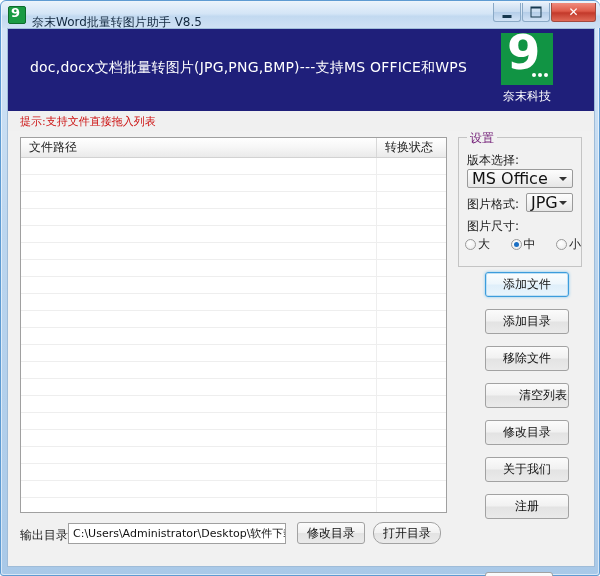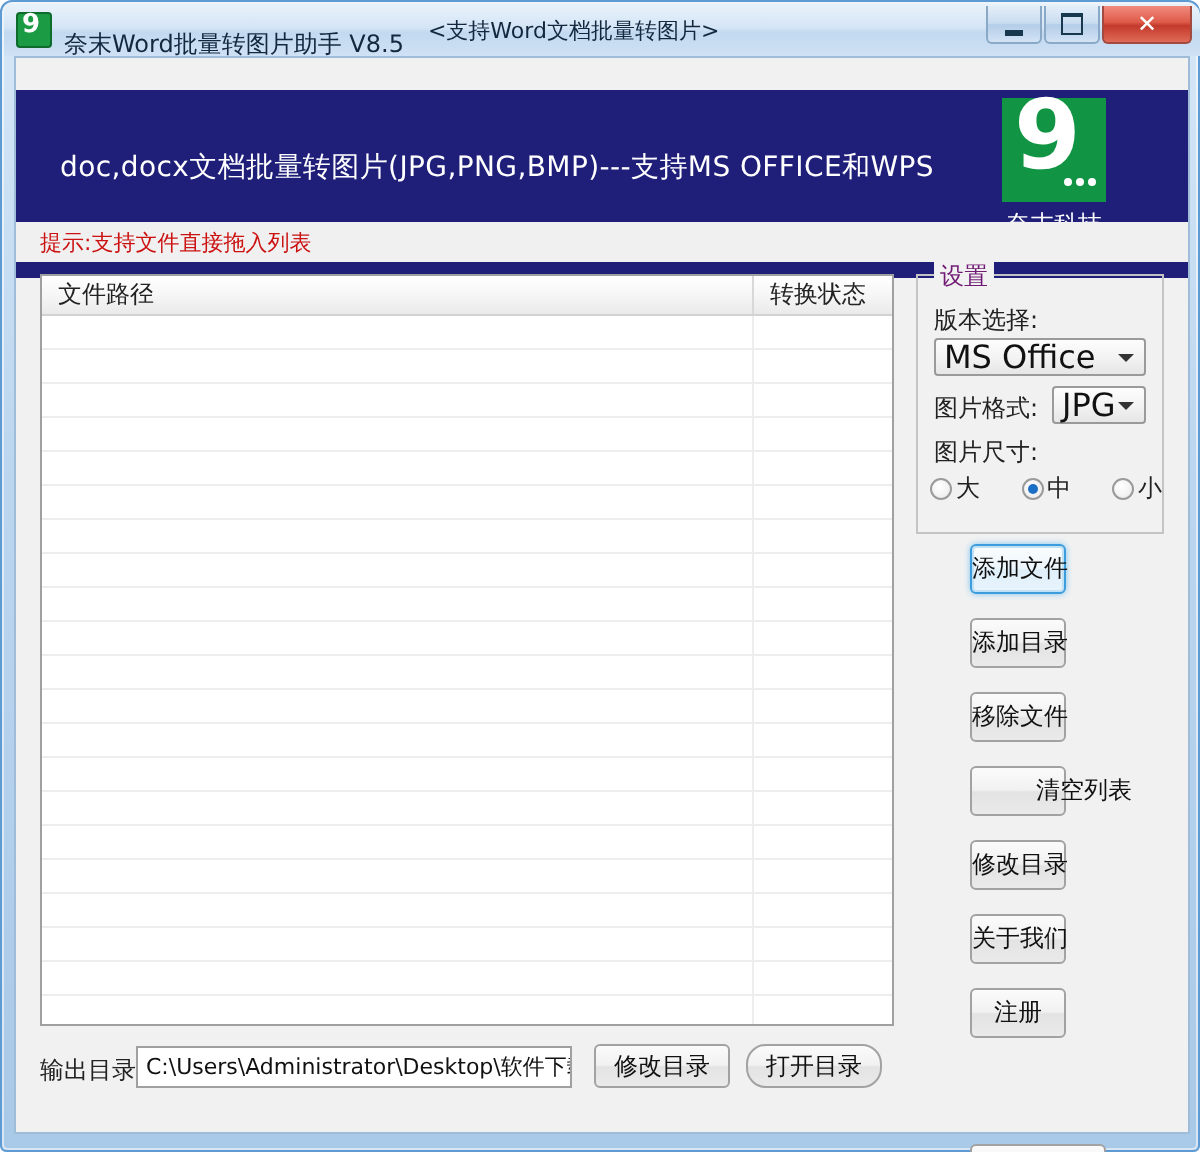--- a/index.html
+++ b/index.html
@@ -135,21 +135,21 @@
     left: 6px; top: 27px;
     width: 588px; height: 539px;
     box-sizing: border-box;
     background: #f1f1f1;
     border: 1px solid #9fbcd8;
   }
 
   
   .banner {
     position: absolute;
-    left: 0; top: 16px;
+    left: 0; top: 0;
     width: 586px; height: 94px;
     background: #1f1f7a;
     box-sizing: border-box;
   }
   .banner-title {
     position: absolute;
     left: 22px; top: 30px;
     color: #ffffff;
     font-size: 14px;
     white-space: nowrap;
@@ -320,21 +320,21 @@
     left: 2px; top: 2px;
     width: 5px; height: 5px;
     border-radius: 50%;
     background: #1b6fc4;
   }
 
   
   .side-btn {
     position: absolute;
     left: 477px;
-    width: 48px; height: 25px;
+    width: 84px; height: 25px;
     box-sizing: border-box;
     background: linear-gradient(to bottom, #fbfbfb 0%, #f1f1f1 48%, #e3e3e3 52%, #eaeaea 100%);
     border: 1px solid #a2a2a2;
     border-radius: 3px;
     font-size: 12px;
     color: #111111;
     text-align: center;
     line-height: 23px;
     white-space: nowrap;
   }
@@ -382,21 +382,20 @@
 </style>
 </head>
 <body>
 
 <div class="window">
   <div class="frame-edge"></div>
 
   <div class="titlebar">
     <div class="app-icon"></div>
     <span class="title-text">奈末Word批量转图片助手 V8.5</span>
-    <span class="title-sub">&lt;支持Word文档批量转图片&gt;</span>
 
     <div class="win-buttons">
       <div class="win-btn">
         <div class="minimize-bar"></div>
       </div>
       <div class="win-btn">
         <div class="maximize-box"></div>
       </div>
       <div class="win-btn close">
         <div class="glyph">✕</div>

